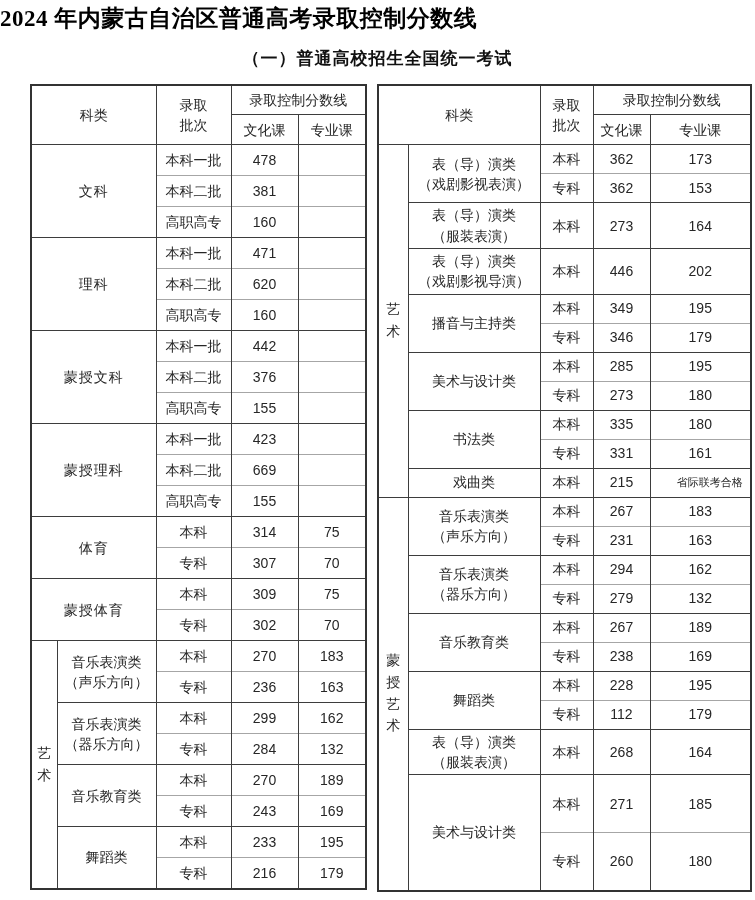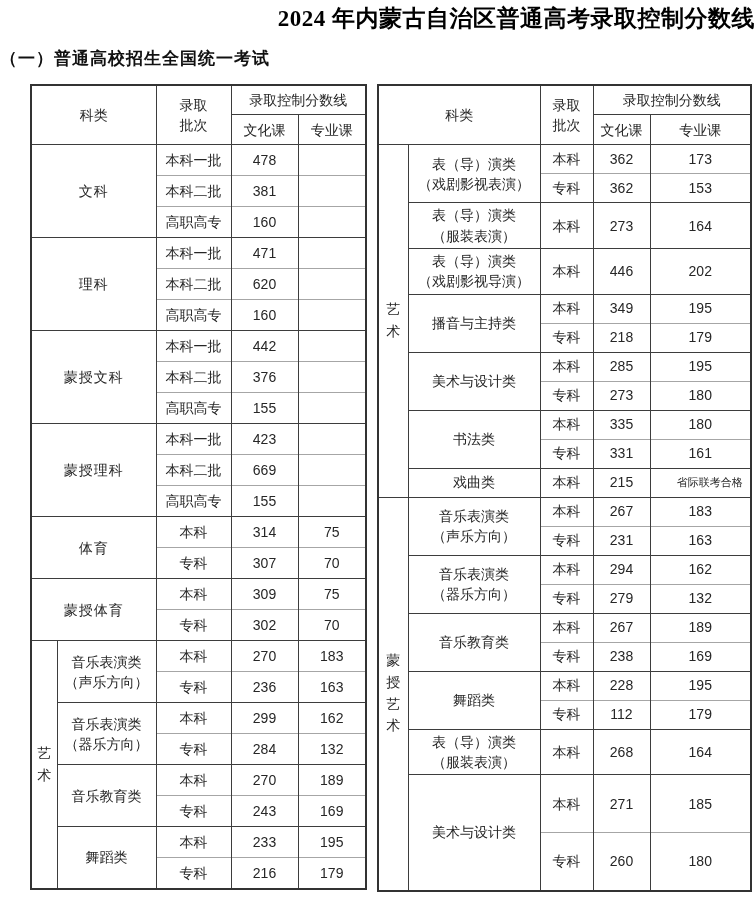--- a/index.html
+++ b/index.html
@@ -5,30 +5,30 @@
   * { box-sizing: border-box; margin: 0; padding: 0; }
   html, body { background: #ffffff; }
   body {
     width: 755px; height: 900px;
     font-family: "Liberation Sans", "DejaVu Sans", sans-serif;
     color: #262626;
     overflow: hidden;
   }
   .page { padding-top: 4px; }
   h1.title {
-    text-align: right;
+    text-align: left;
     font-family: "Liberation Serif", "DejaVu Serif", serif;
     font-weight: 700;
     font-size: 23px;
     color: #000;
     letter-spacing: 0.5px;
     line-height: 1.3;
   }
   h2.subtitle {
-    text-align: left;
+    text-align: center;
     font-weight: 700;
     font-size: 17px;
     color: #111;
     margin-top: 13px;
     letter-spacing: 1px;
   }
   .tables {
     display: flex;
     gap: 10px;
     margin: 14px 0 0 30px;
@@ -278,21 +278,21 @@
             <td class="score">202</td>
           </tr>
           <tr>
             <th class="subcat" rowspan="2">播音与主持类</th>
             <td class="batch">本科</td>
             <td class="score">349</td>
             <td class="score">195</td>
           </tr>
           <tr>
             <td class="batch cont">专科</td>
-            <td class="score cont">218</td>
+            <td class="score cont">346</td>
             <td class="score cont">179</td>
           </tr>
           <tr>
             <th class="subcat" rowspan="2">美术与设计类</th>
             <td class="batch">本科</td>
             <td class="score">285</td>
             <td class="score">195</td>
           </tr>
           <tr>
             <td class="batch cont">专科</td>

